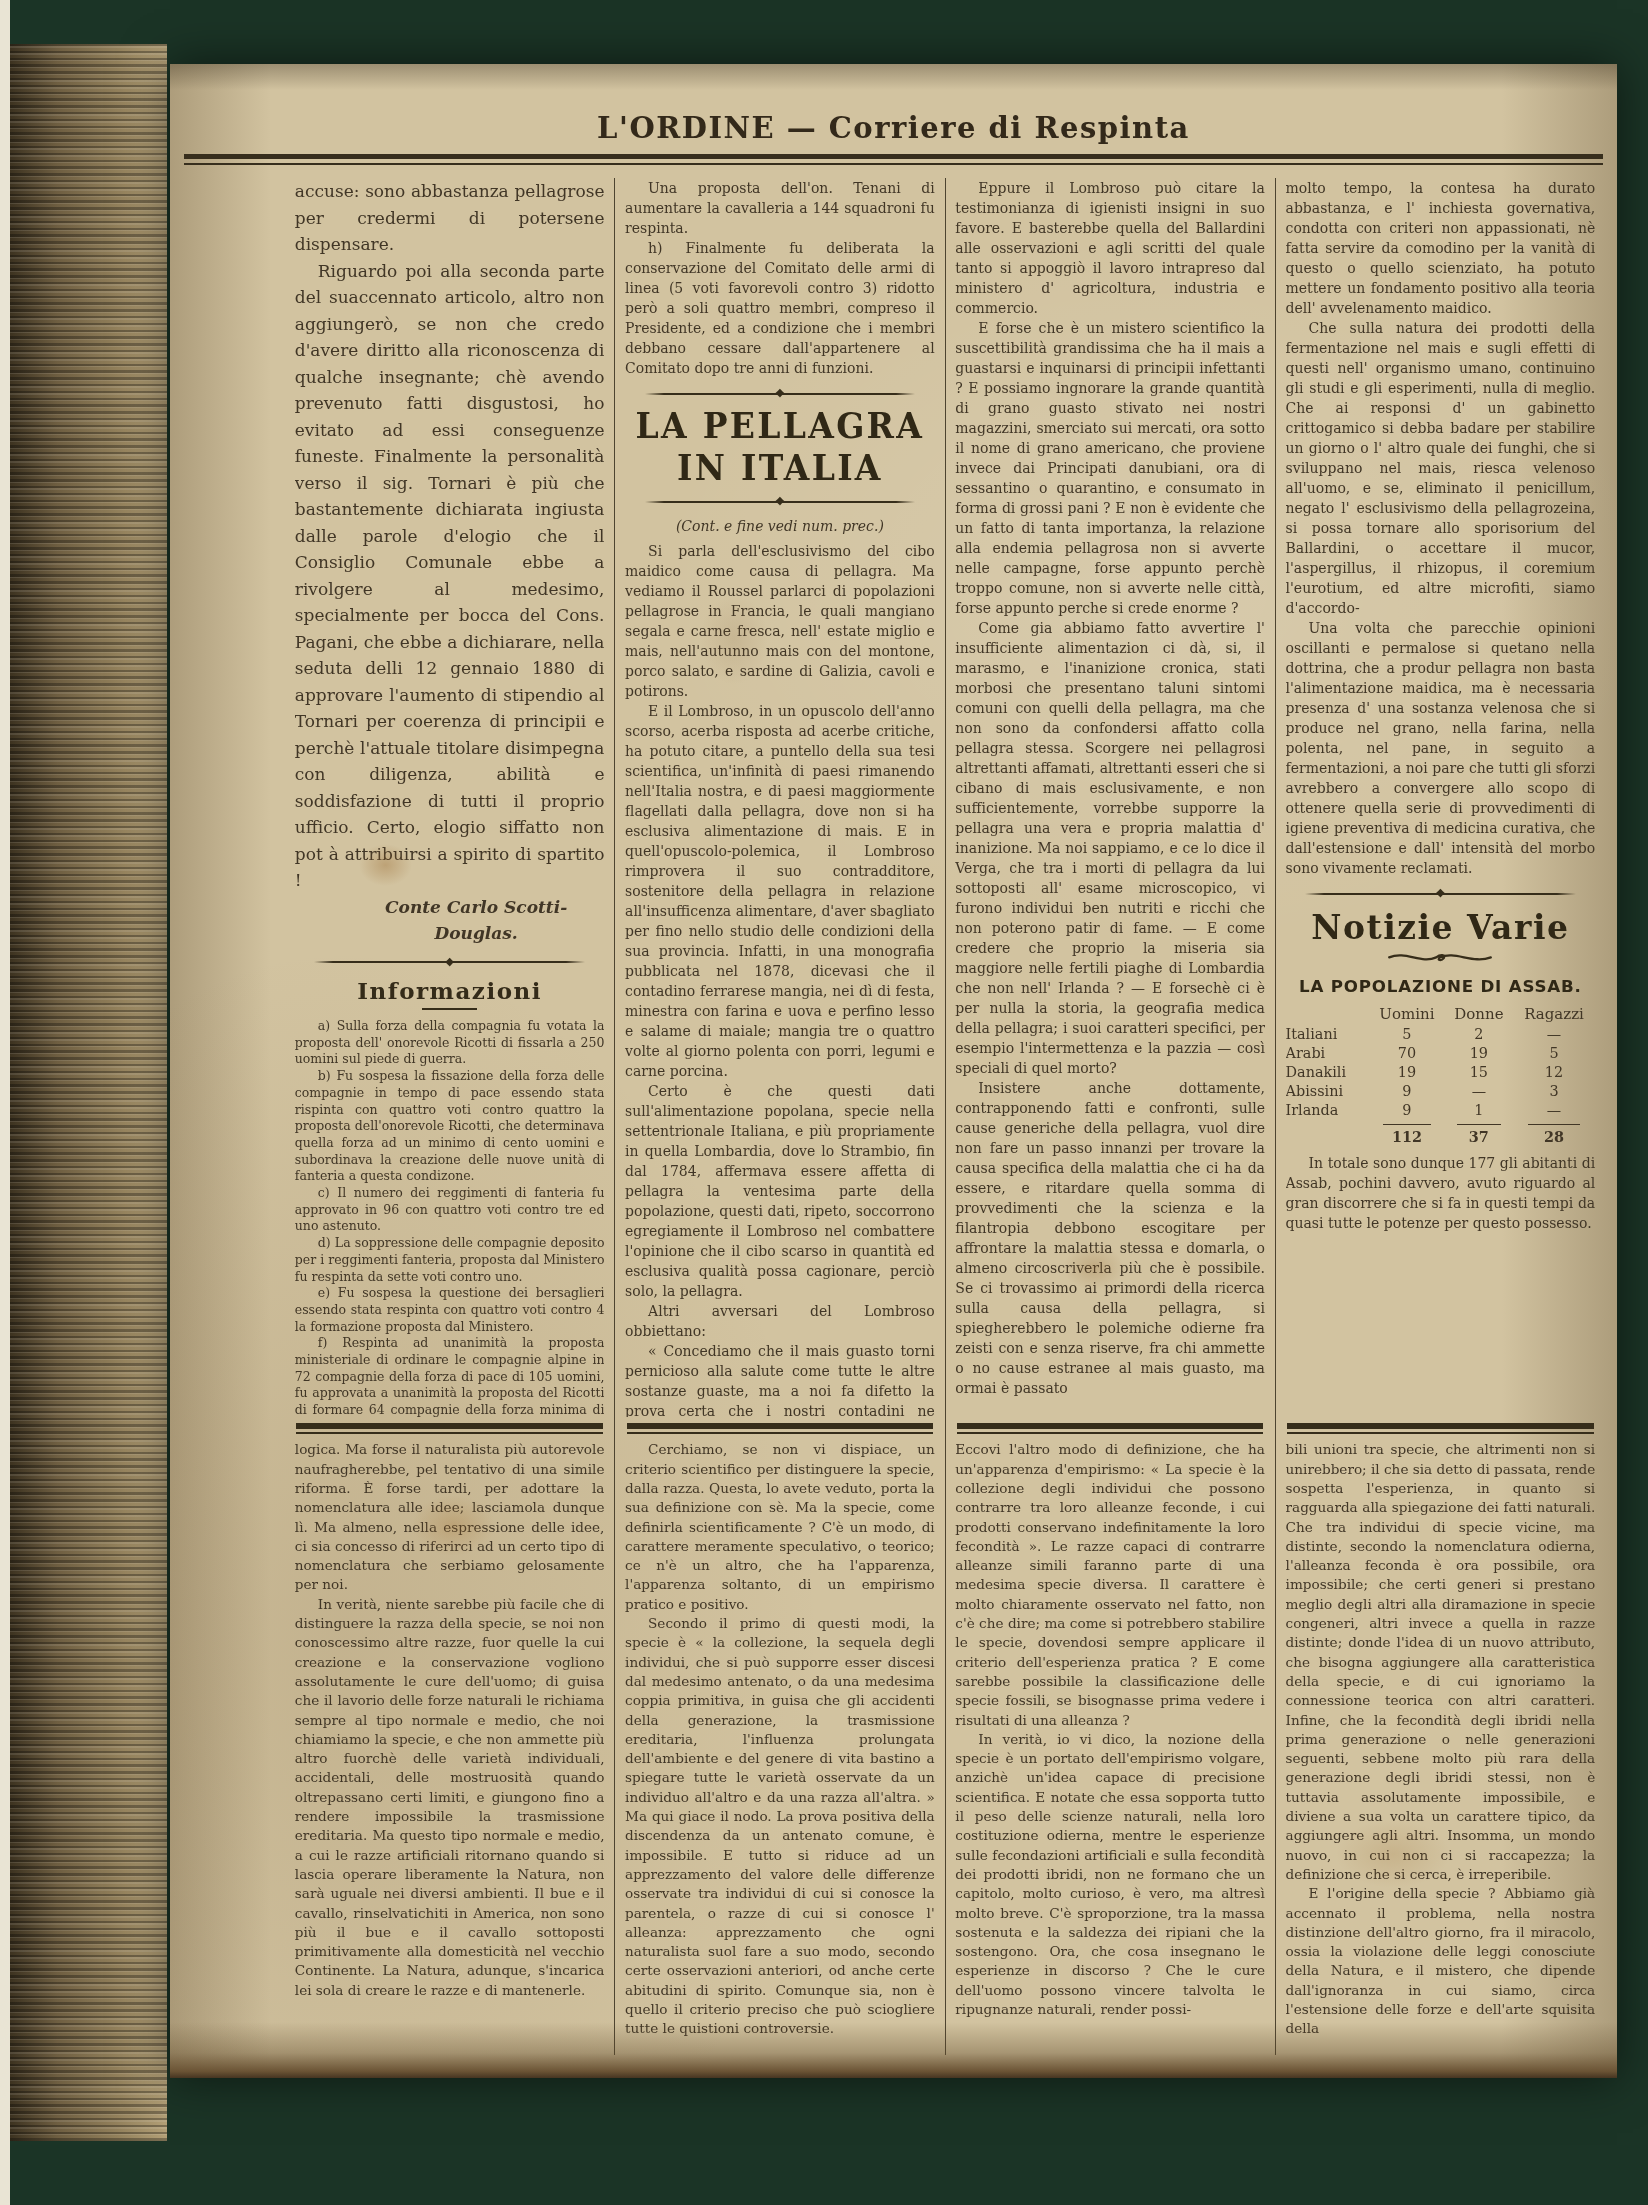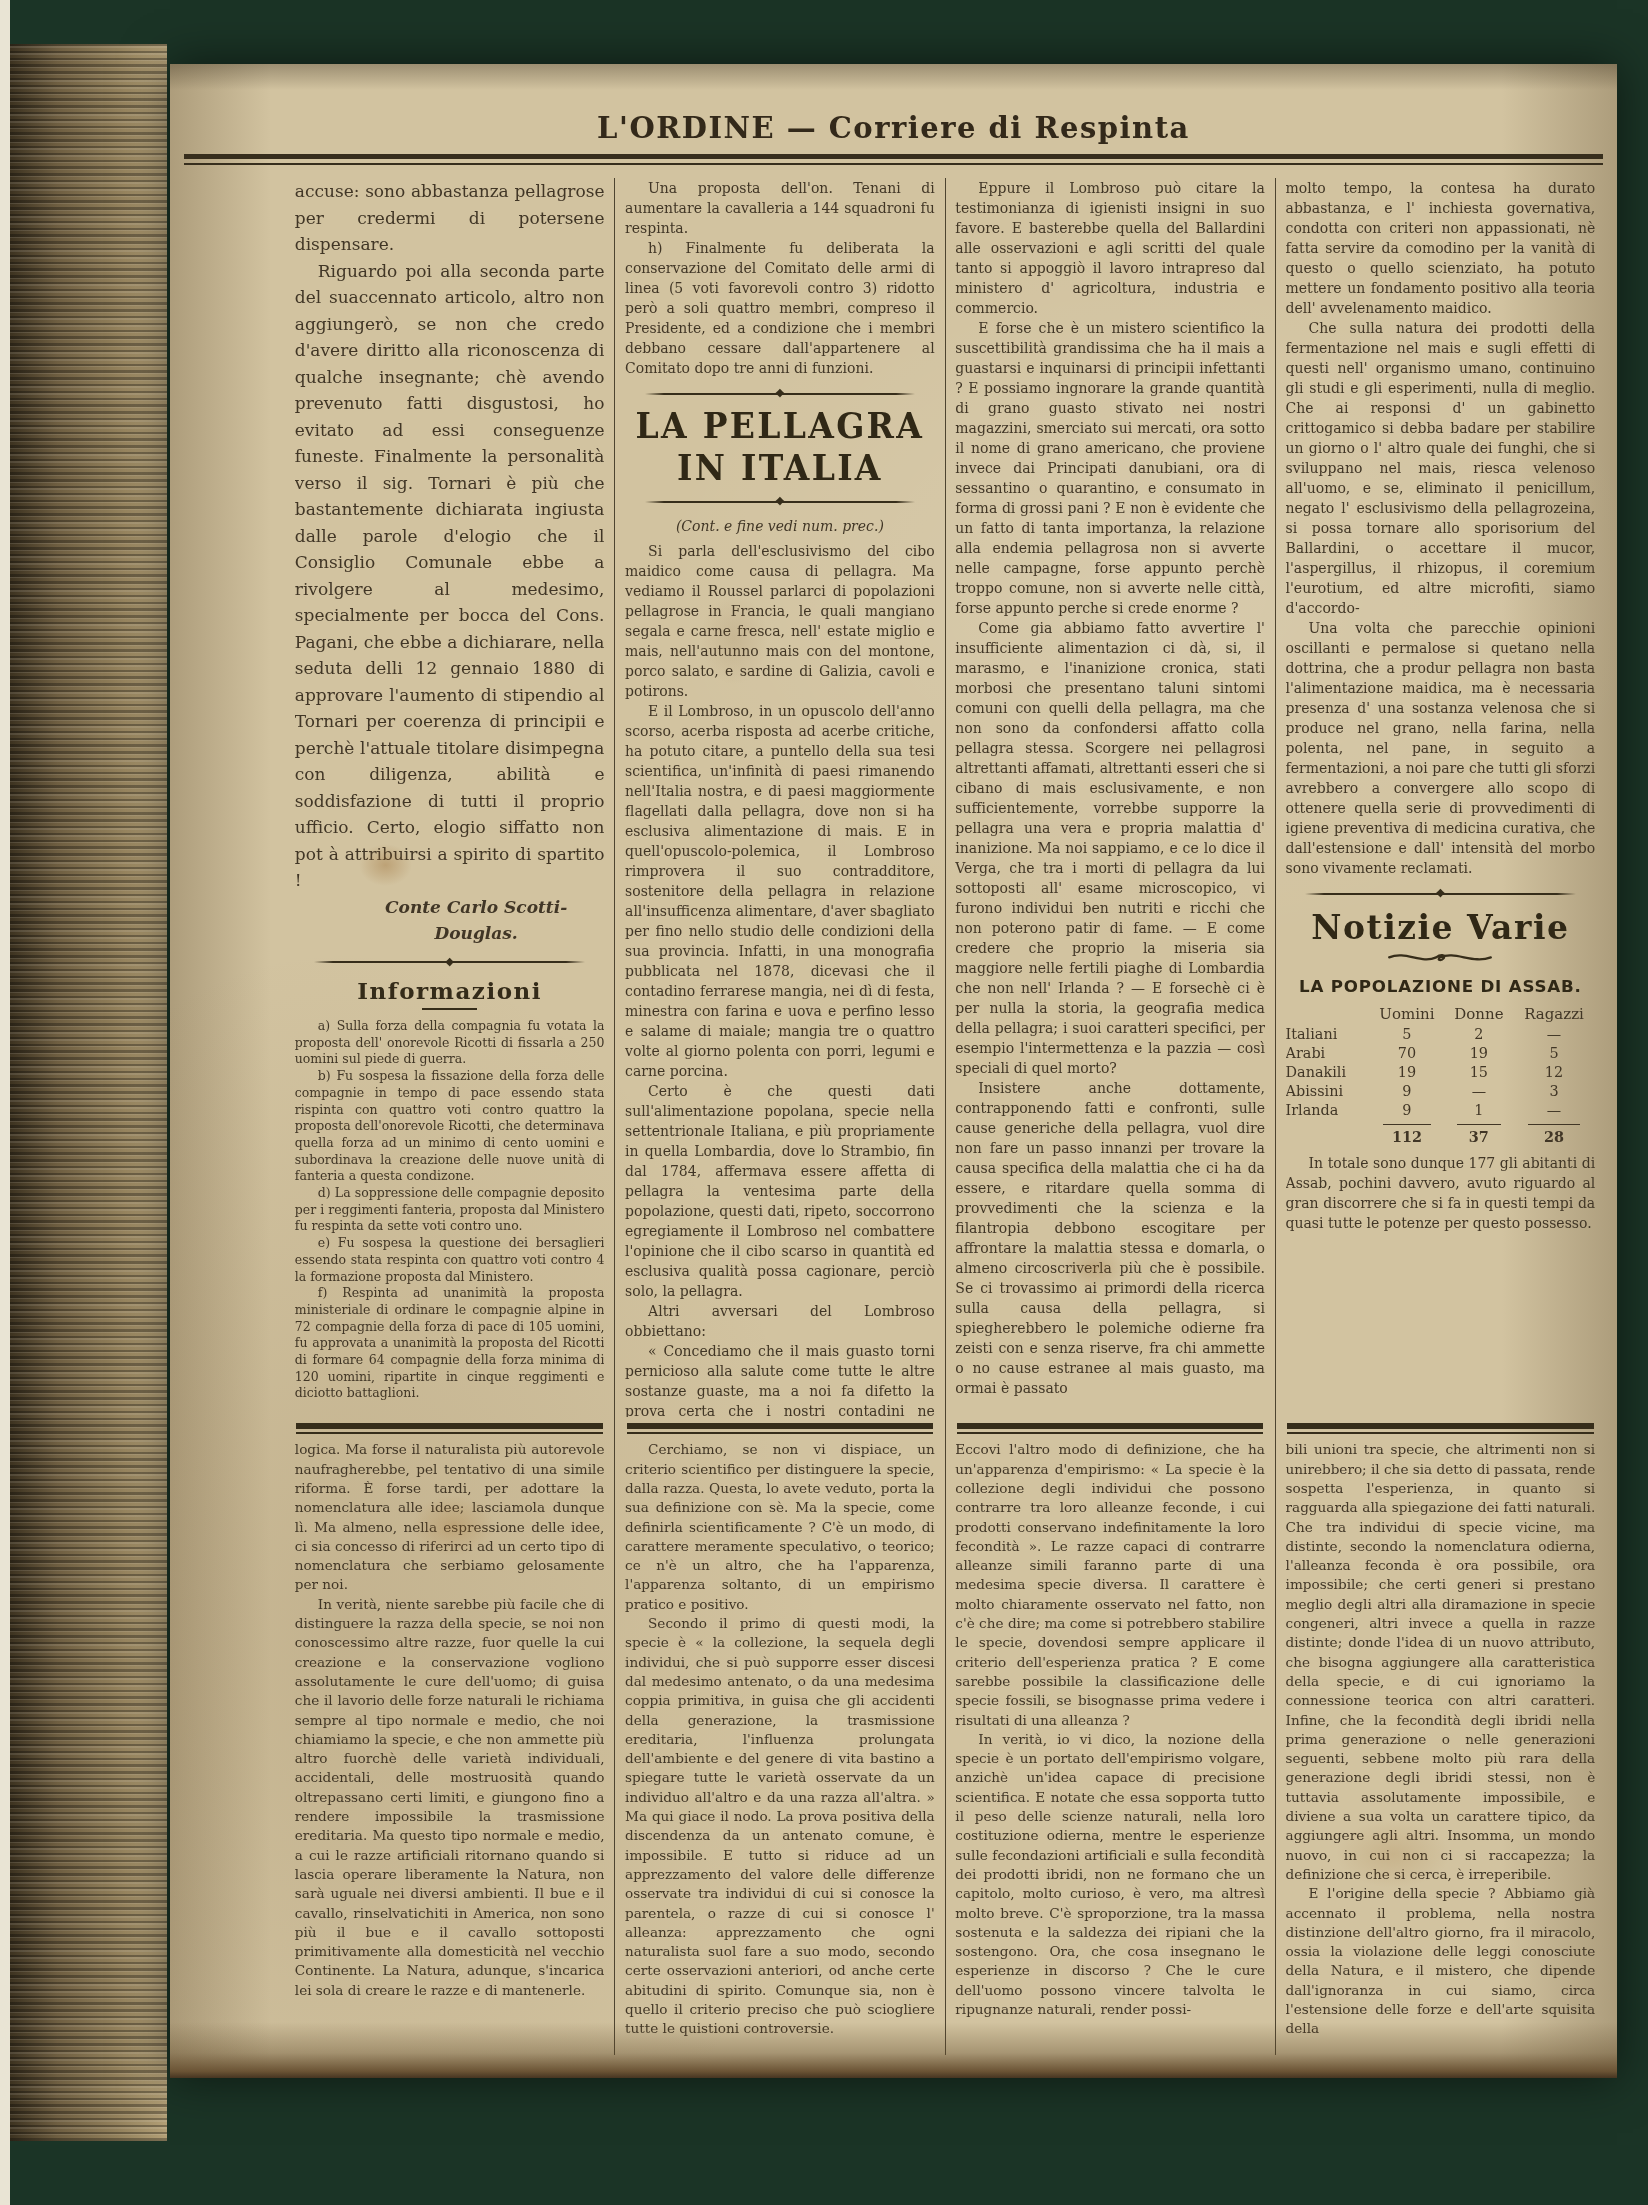--- a/index.html
+++ b/index.html
@@ -79,20 +79,21 @@
         <div class="col-top letter">
           <p class="no-indent">accuse: sono abbastanza pellagrose per credermi di potersene dispensare.</p>
           <p>Riguardo poi alla seconda parte del suaccennato articolo, altro non aggiungerò, se non che credo d'avere diritto alla riconoscenza di qualche insegnante; chè avendo prevenuto fatti disgustosi, ho evitato ad essi conseguenze funeste. Finalmente la personalità verso il sig. Tornari è più che bastantemente dichiarata ingiusta dalle parole d'elogio che il Consiglio Comunale ebbe a rivolgere al medesimo, specialmente per bocca del Cons. Pagani, che ebbe a dichiarare, nella seduta delli 12 gennaio 1880 di approvare l'aumento di stipendio al Tornari per coerenza di principii e perchè l'attuale titolare disimpegna con diligenza, abilità e soddisfazione di tutti il proprio ufficio. Certo, elogio siffatto non pot à attribuirsi a spirito di spartito !</p>
           <p class="signature">Conte Carlo Scotti-Douglas.</p>
           <div class="fancy-rule"></div>
           <div class="sec-heading">Informazioni</div>
           <div class="mini-rule"></div>
           <div class="body-sm">
             <p>a) Sulla forza della compagnia fu votata la proposta dell' onorevole Ricotti di fissarla a 250 uomini sul piede di guerra.</p>
             <p>b) Fu sospesa la fissazione della forza delle compagnie in tempo di pace essendo stata rispinta con quattro voti contro quattro la proposta dell'onorevole Ricotti, che determinava quella forza ad un minimo di cento uomini e subordinava la creazione delle nuove unità di fanteria a questa condizone.</p>
+            <p>c) Il numero dei reggimenti di fanteria fu approvato in 96 con quattro voti contro tre ed uno astenuto.</p>
             <p>d) La soppressione delle compagnie deposito per i reggimenti fanteria, proposta dal Ministero fu respinta da sette voti contro uno.</p>
             <p>e) Fu sospesa la questione dei bersaglieri essendo stata respinta con quattro voti contro 4 la formazione proposta dal Ministero.</p>
             <p>f) Respinta ad unanimità la proposta ministeriale di ordinare le compagnie alpine in 72 compagnie della forza di pace di 105 uomini, fu approvata a unanimità la proposta del Ricotti di formare 64 compagnie della forza minima di 120 uomini, ripartite in cinque reggimenti e diciotto battaglioni.</p>
 
           </div>
         </div>
         <div class="heavy-rule"></div>
         <div class="col-bottom bottom">
           <p class="no-indent">logica. Ma forse il naturalista più autorevole naufragherebbe, pel tentativo di una simile riforma. È forse tardi, per adottare la nomenclatura alle idee; lasciamola dunque lì. Ma almeno, nella espressione delle idee, ci sia concesso di riferirci ad un certo tipo di nomenclatura che serbiamo gelosamente per noi.</p>
           <p>In verità, niente sarebbe più facile che di distinguere la razza della specie, se noi non conoscessimo altre razze, fuor quelle la cui creazione e la conservazione vogliono assolutamente le cure dell'uomo; di guisa che il lavorio delle forze naturali le richiama sempre al tipo normale e medio, che noi chiamiamo la specie, e che non ammette più altro fuorchè delle varietà individuali, accidentali, delle mostruosità quando oltrepassano certi limiti, e giungono fino a rendere impossibile la trasmissione ereditaria. Ma questo tipo normale e medio, a cui le razze artificiali ritornano quando si lascia operare liberamente la Natura, non sarà uguale nei diversi ambienti. Il bue e il cavallo, rinselvatichiti in America, non sono più il bue e il cavallo sottoposti primitivamente alla domesticità nel vecchio Continente. La Natura, adunque, s'incarica lei sola di creare le razze e di mantenerle.</p>

